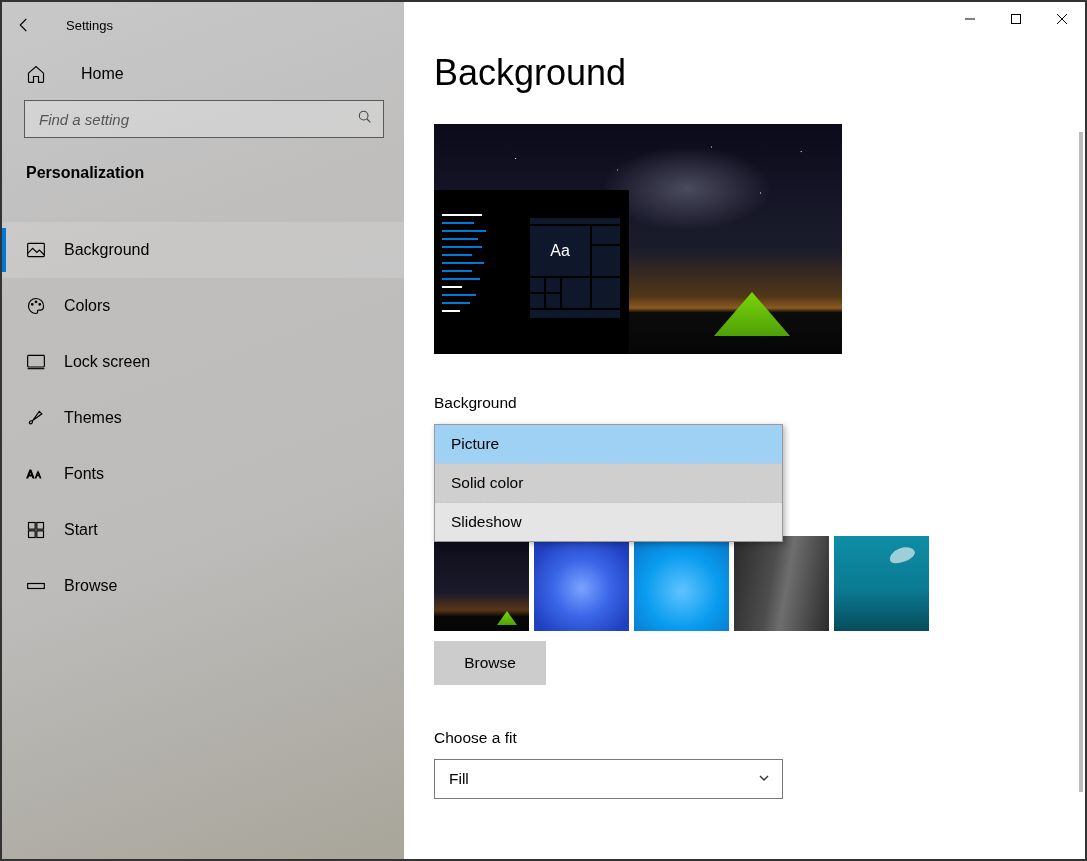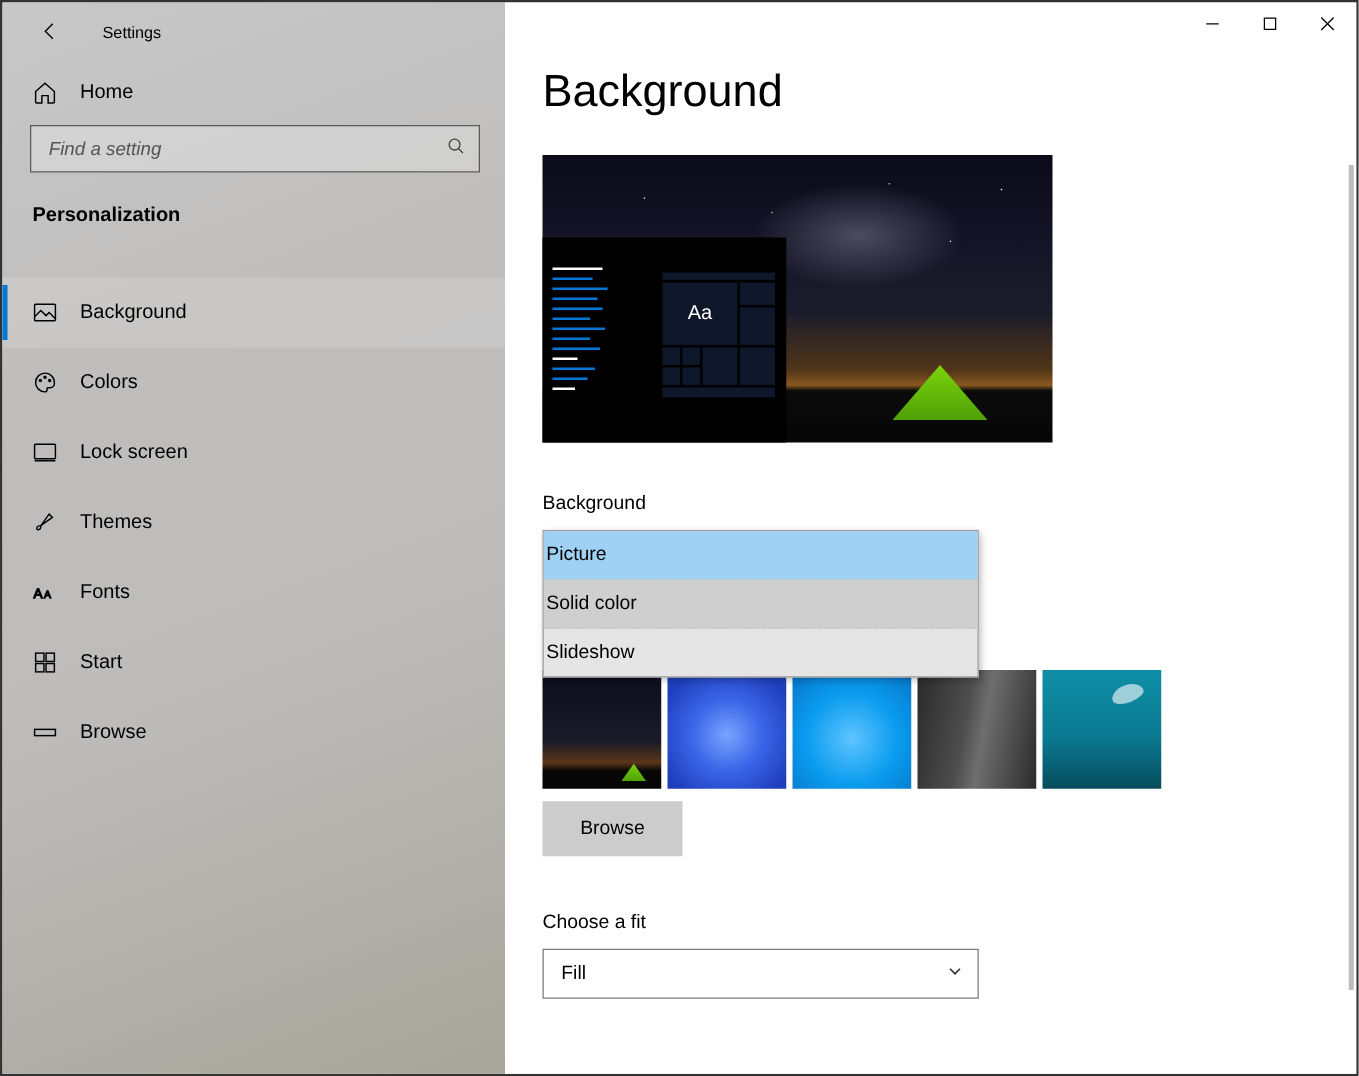--- a/index.html
+++ b/index.html
@@ -6,29 +6,29 @@
   body { width: 1087px; height: 861px; overflow: hidden; background: #fff; display: flex; }
   .frame { position: relative; width: 1087px; height: 861px; display: flex; border: 2px solid #333; }
   
   
   .sidebar {
     width: 402px; height: 100%;
     background: linear-gradient(160deg, #c9c8c9 0%, #bfbebd 30%, #bdbcbb 60%, #a8a59a 100%);
     position: relative;
     display: flex; flex-direction: column;
   }
-  .titlebar { height: 46px; display:flex; align-items:center; padding-left: 16px; }
+  .titlebar { height: 46px; display:flex; align-items:center; }
   .back-btn { width: 44px; height:44px; display:flex; align-items:center; justify-content:center; cursor:pointer; }
   .title { font-size: 13px; margin-left: 20px; color:#000; }
   
   .window-controls { position:absolute; top:2px; right:0; display:flex; }
   .win-btn { width:46px; height:30px; display:flex; align-items:center; justify-content:center; cursor:pointer; }
   .win-btn svg { stroke:#000; }
   
-  .home-link { display:flex; align-items:center; padding: 16px 24px 16px 24px; gap:18px; font-size:16px; color:#000; cursor:pointer; }
+  .home-link { display:flex; align-items:center; padding: 16px 24px 16px 24px; gap:35px; font-size:16px; color:#000; cursor:pointer; }
   
   .search-wrap { padding: 0 20px 16px 22px; }
   .search-box {
     height: 38px; width: 100%; background: rgba(255,255,255,0.25);
     border: 1px solid #5a5a5a; display:flex; align-items:center;
     padding: 0 10px 0 14px; font-style: italic;
   }
   .search-box input {
     flex:1; border:none; background:transparent; font-size:15px; font-style:italic; color:#555;
     outline:none;
@@ -89,21 +89,21 @@
   
   .field-label { font-size:15.5px; color:#000; margin-bottom: 12px; }
   
   
   .dropdown-open {
     width:349px; border:1px solid #9a9a9a; background:#e5e5e5;
     box-shadow: 2px 2px 6px rgba(0,0,0,0.3);
     position:relative; z-index:5;
   }
   .dd-opt {
-    padding: 10px 2px; font-size:15.5px; color:#000; border-bottom:1px dashed #c8c8c8;
+    padding: 10px 16px; font-size:15.5px; color:#000; border-bottom:1px dashed #c8c8c8;
     cursor:pointer;
   }
   .dd-opt:last-child { border-bottom:none; }
   .dd-opt.selected { background:#9fd1f5; }
   .dd-opt.hover { background:#cfcfcf; }
   
   
   .thumbs { display:flex; gap:5px; margin-top:-6px; }
   .thumb { width:95px; height:95px; background:#888; cursor:pointer; flex-shrink:0; }
   .thumb.t1 { background: linear-gradient(to bottom, #0c0c1a 0%, #1a1a2a 60%, #5a3618 78%, #060606 85%); position: relative; }

